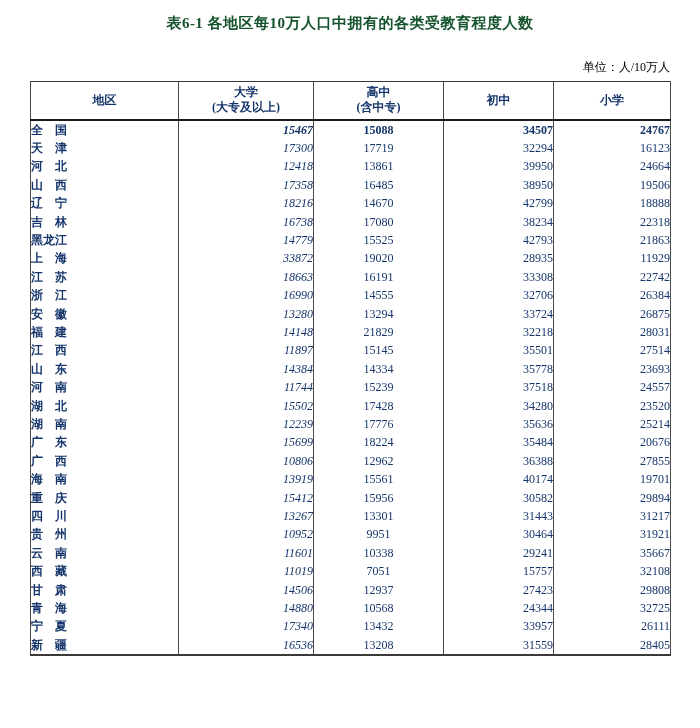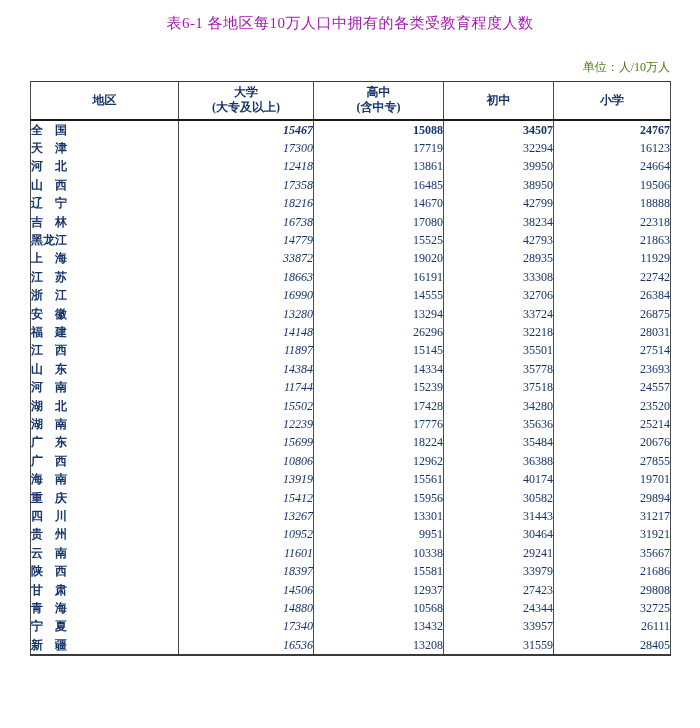--- a/index.html
+++ b/index.html
@@ -9,34 +9,34 @@
     background: #ffffff;
     overflow: hidden;
   }
   body {
     font-family: "Liberation Serif", "DejaVu Serif", serif;
   }
   .page-title {
     text-align: center;
     padding-top: 14px;
     font-size: 15px;
-    font-weight: normal;
-    color: #a21caf;
+    font-weight: bold;
+    color: #14532d;
     letter-spacing: 0.5px;
   }
   .content {
     width: 640px;
     margin: 0 auto;
   }
   .unit-note {
     text-align: right;
     margin-top: 26px;
     margin-bottom: 5px;
     font-size: 12px;
-    color: #4d7c0f;
+    color: #000000;
   }
   table.edu-table {
     width: 640px;
     table-layout: fixed;
     border-collapse: collapse;
     border: 1px solid #3a3a3a;
     border-bottom: 2px solid #3a3a3a;
   }
   .edu-table th, .edu-table td {
     border-left: 1px solid #4a4a4a;
@@ -59,21 +59,21 @@
     padding: 0;
     white-space: nowrap;
     overflow: hidden;
   }
   td.region-cell {
     text-align: left;
     font-weight: bold;
   }
   td.num { text-align: right; }
   td.c-univ    { padding-right: 13px; font-style: italic; }
-  td.c-high    { padding-right: 7px;  }
+  td.c-high    { padding-right: 7px; text-align: center;  }
   td.c-junior  { padding-right: 8px;  }
   td.c-primary { padding-right: 47px; }
   tr.bold td { font-weight: bold; }
   col.w-region  { width: 148px; }
   col.w-univ    { width: 135px; }
   col.w-high    { width: 130px; }
   col.w-junior  { width: 110px; }
   col.w-primary { width: 117px; }
 </style>
 </head>
@@ -201,21 +201,21 @@
     <td class="region-cell">安　徽</td>
     <td class="num c-univ">13280</td>
     <td class="num c-high">13294</td>
     <td class="num c-junior">33724</td>
     <td class="num c-primary">26875</td>
   </tr>
 
   <tr>
     <td class="region-cell">福　建</td>
     <td class="num c-univ">14148</td>
-    <td class="num c-high">26296</td>
+    <td class="num c-high">21829</td>
     <td class="num c-junior">32218</td>
     <td class="num c-primary">28031</td>
   </tr>
 
   <tr>
     <td class="region-cell">江　西</td>
     <td class="num c-univ">11897</td>
     <td class="num c-high">15145</td>
     <td class="num c-junior">35501</td>
     <td class="num c-primary">27514</td>
@@ -302,28 +302,28 @@
   </tr>
 
   <tr>
     <td class="region-cell">云　南</td>
     <td class="num c-univ">11601</td>
     <td class="num c-high">10338</td>
     <td class="num c-junior">29241</td>
     <td class="num c-primary">35667</td>
   </tr>
 
-
-  <tr>
-    <td class="region-cell">陕　西</td>
-    <td class="num c-univ">18397</td>
-    <td class="num c-high">15581</td>
-    <td class="num c-junior">33979</td>
-    <td class="num c-primary">21686</td>
-  </tr>
+  <tr>
+    <td class="region-cell">西　藏</td>
+    <td class="num c-univ">11019</td>
+    <td class="num c-high">7051</td>
+    <td class="num c-junior">15757</td>
+    <td class="num c-primary">32108</td>
+  </tr>
+
 
   <tr>
     <td class="region-cell">甘　肃</td>
     <td class="num c-univ">14506</td>
     <td class="num c-high">12937</td>
     <td class="num c-junior">27423</td>
     <td class="num c-primary">29808</td>
   </tr>
 
   <tr>

